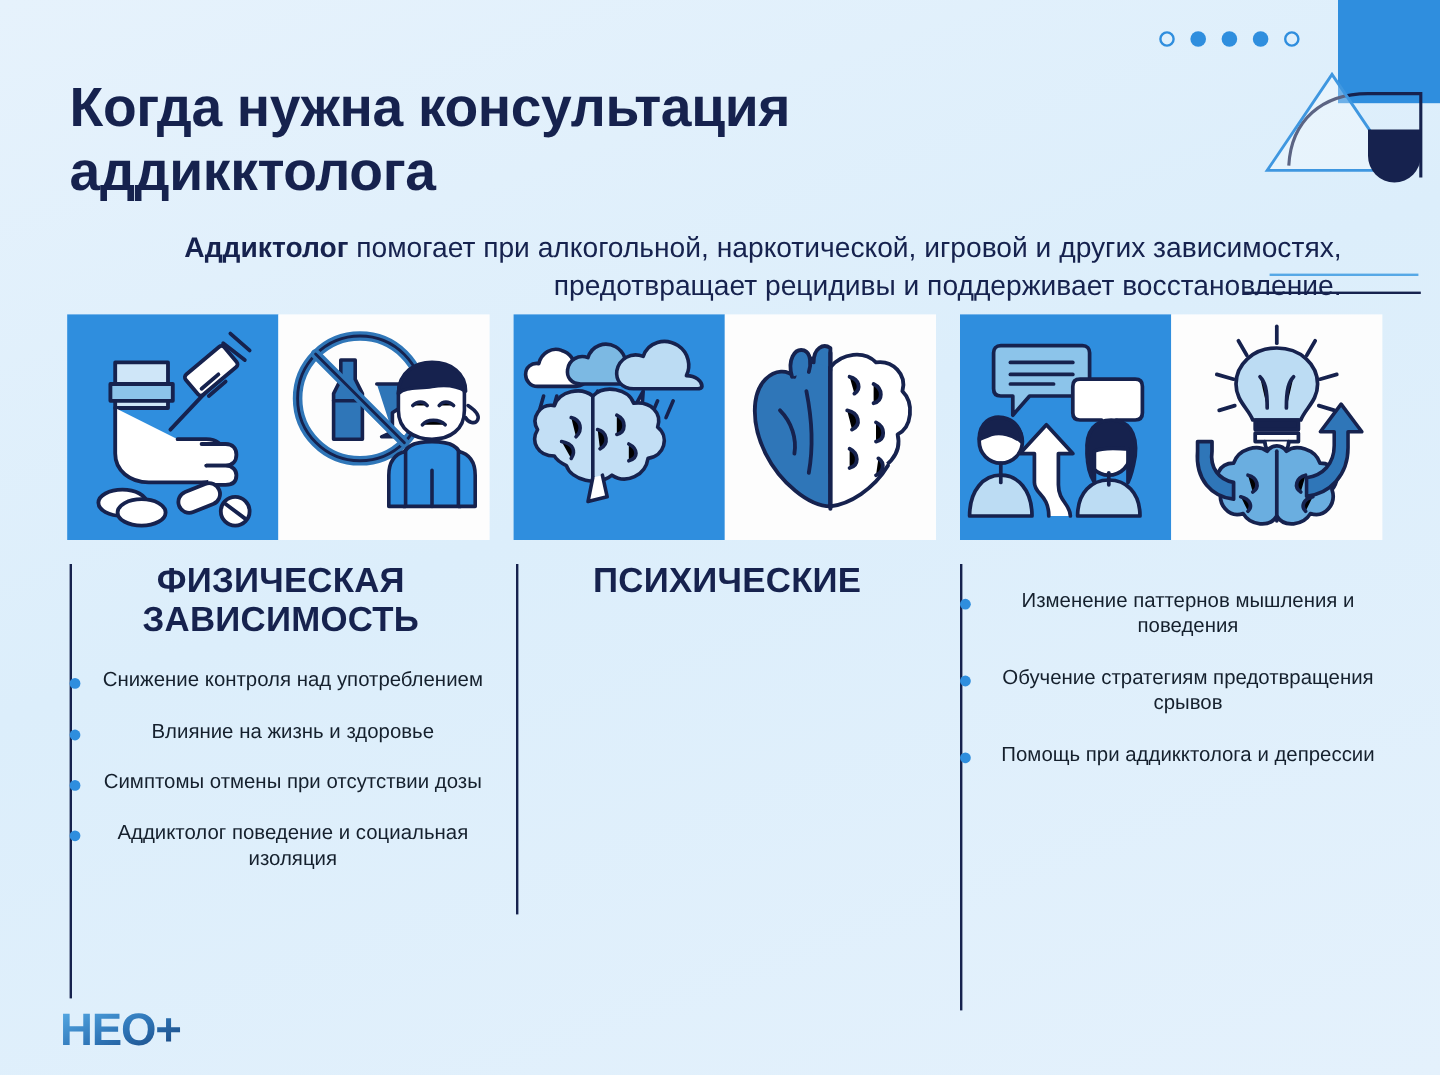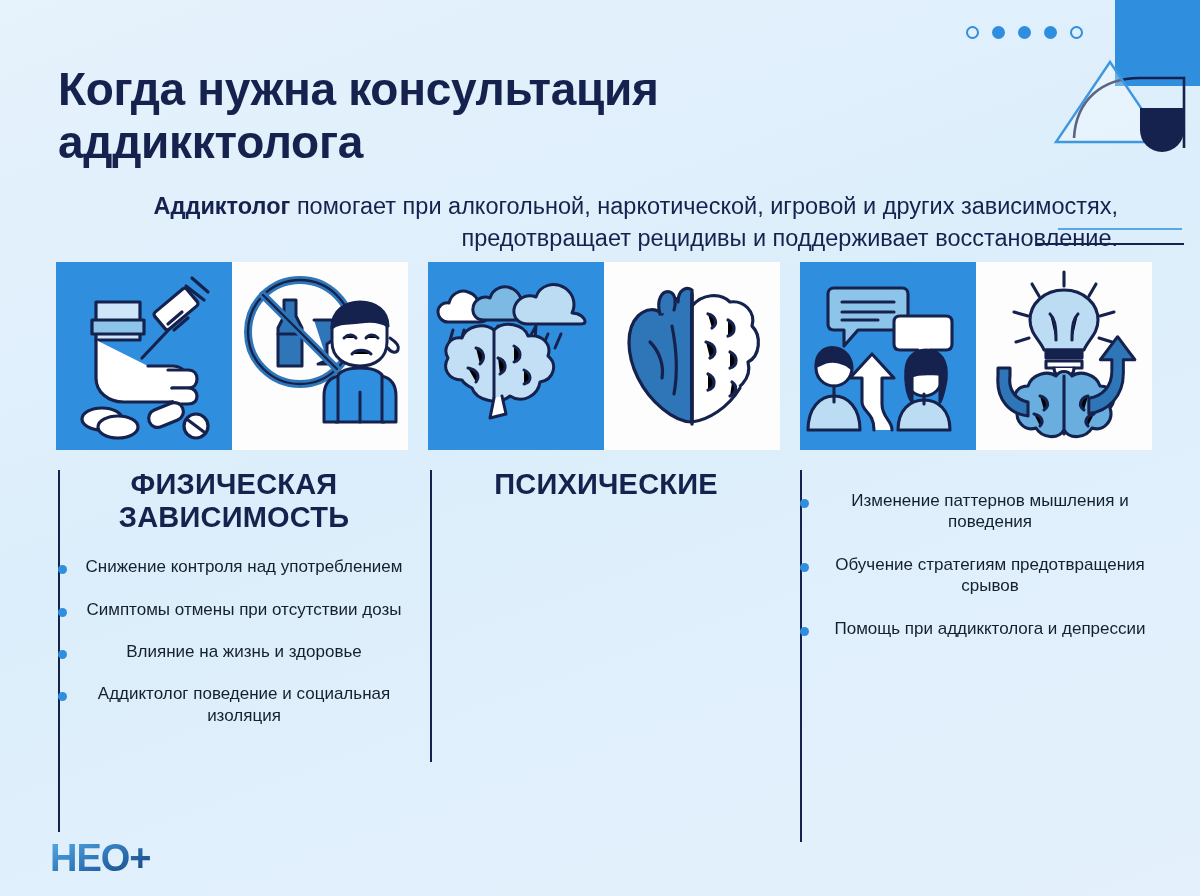--- a/index.html
+++ b/index.html
@@ -276,22 +276,22 @@
 
   <div class="col" id="col1">
     <div class="divider"></div>
     <div class="body">
       <h2>
         <span>ФИЗИЧЕСКАЯ</span><br>
         <span>ЗАВИСИМОСТЬ</span>
       </h2>
       <ul>
         <li>Снижение контроля над употреблением</li>
+        <li>Влияние на жизнь и здоровье</li>
         <li>Симптомы отмены при отсутствии дозы</li>
-        <li>Влияние на жизнь и здоровье</li>
         <li>Аддиктолог поведение и социальная изоляция</li>
       </ul>
     </div>
   </div>
 
   <div class="col" id="col2">
     <div class="divider"></div>
     <div class="body">
       <h2>
         <span>ПСИХИЧЕСКИЕ</span><br>

